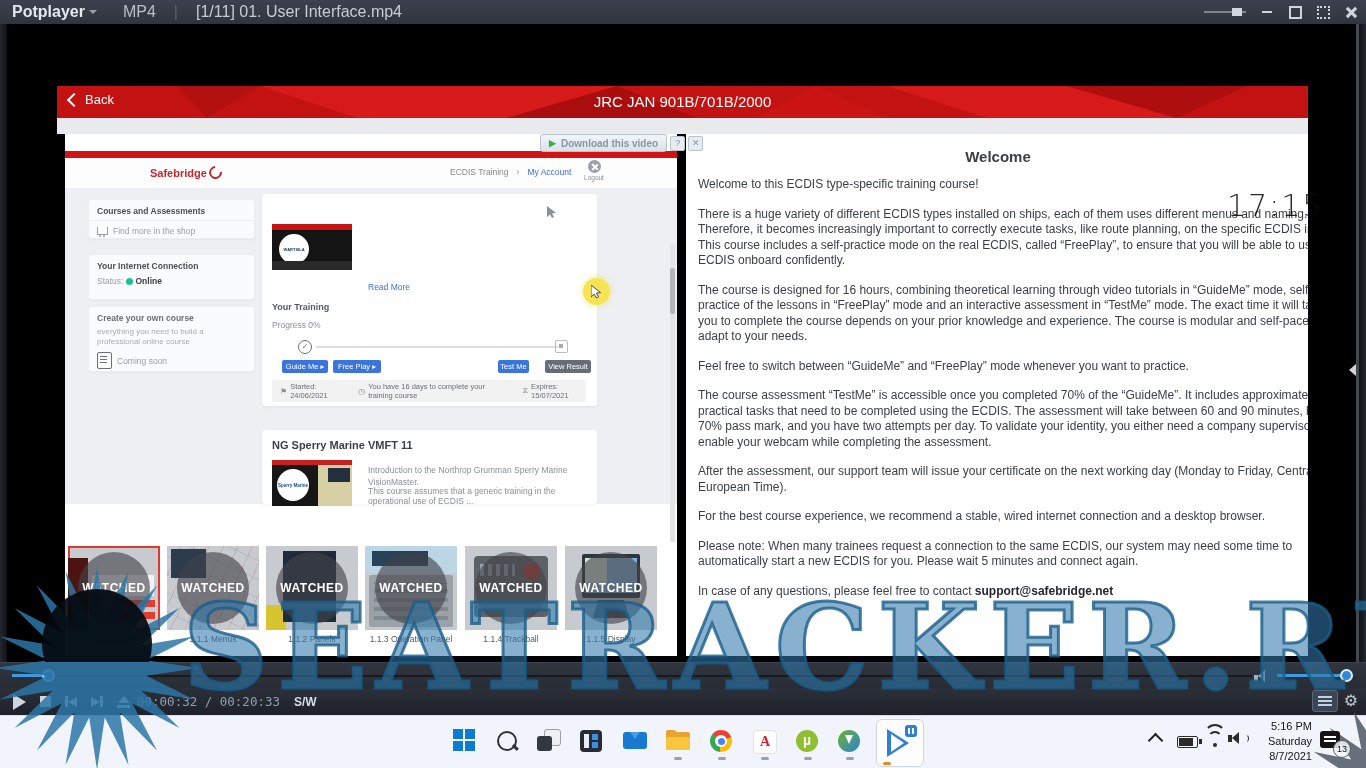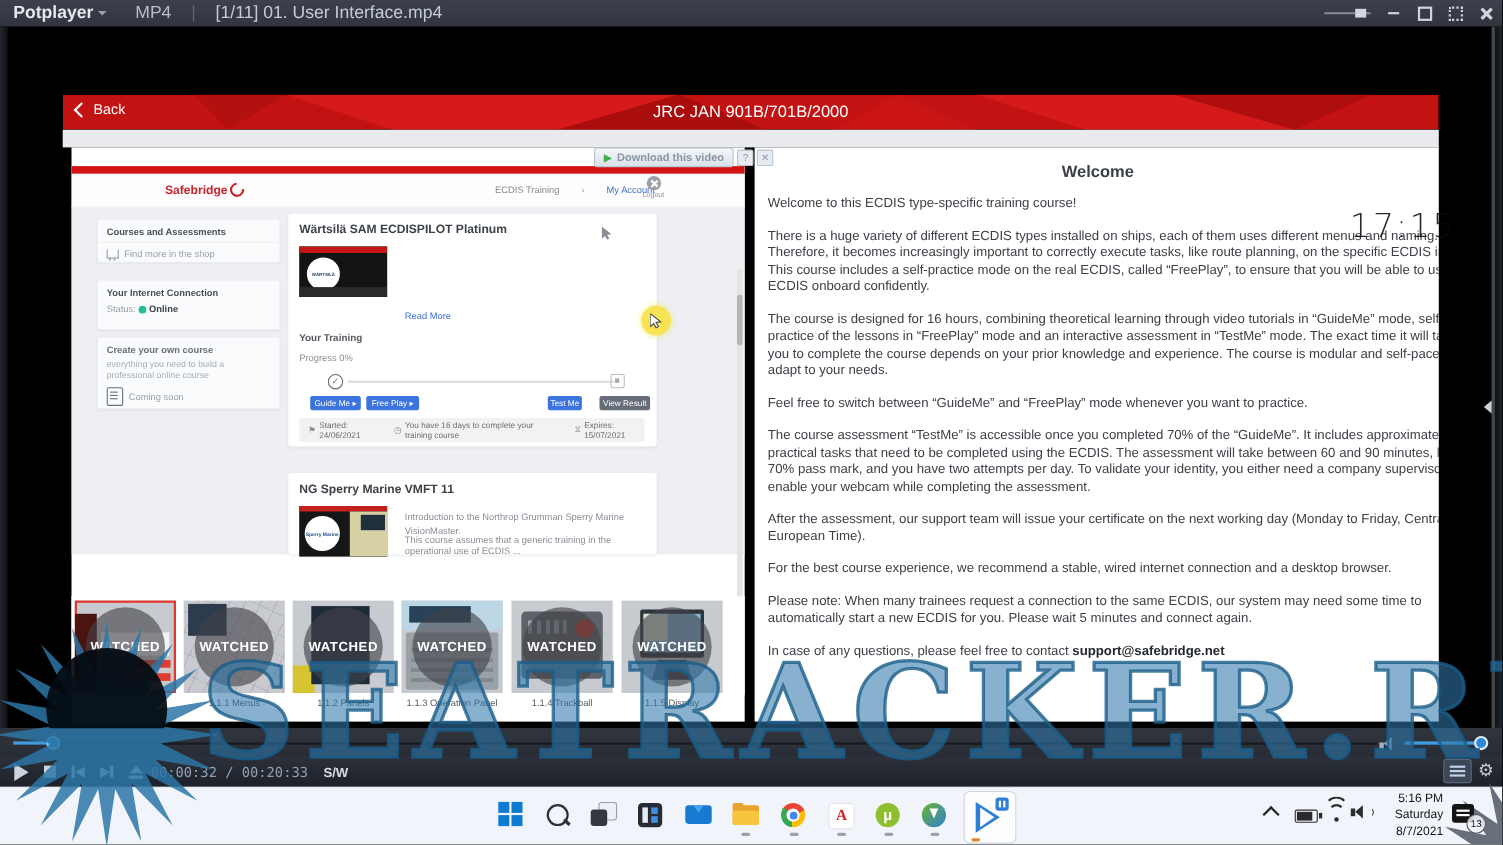--- a/index.html
+++ b/index.html
@@ -32,21 +32,21 @@
   .back-btn{position:absolute;left:12px;top:6px;display:flex;align-items:center;gap:6px;color:#fff;font-size:13px;z-index:3;}
   .back-chev{width:8px;height:8px;border-left:2.5px solid #fff;border-bottom:2.5px solid #fff;transform:rotate(45deg);}
   .rh-title{position:absolute;left:0;top:7px;width:100%;text-align:center;color:#fff;font-size:15px;z-index:3;}
   .white-band{position:absolute;left:0;top:56px;width:1251px;height:16px;background:#e9eaee;}
   
   .leftcol{position:absolute;left:8px;top:72px;width:612px;height:498px;background:#fff;overflow:hidden;}
   .site-redbar{position:absolute;left:0;top:17px;width:612px;height:7px;background:#d21414;}
   .site-head{position:absolute;left:0;top:24px;width:612px;height:30px;background:#fdfdfd;border-bottom:1px solid #ececec;padding-left:38px;}
   .sb-logo{position:absolute;left:85px;top:8px;color:#c9252c;font-size:11px;font-weight:bold;display:flex;gap:2px;align-items:center;}
   .sb-swoosh{width:9px;height:9px;border:2px solid #c9252c;border-radius:50%;border-top-color:transparent;transform:rotate(40deg);}
-  .sb-nav{position:absolute;left:385px;top:9px;font-size:8.5px;color:#888;display:flex;gap:20px;}
+  .sb-nav{position:absolute;left:385px;top:9px;font-size:8.5px;color:#888;display:flex;gap:8px;}
   .sb-nav .cur{color:#3f6fd8;}
   .sb-logout{position:absolute;left:512px;top:2px;width:34px;text-align:center;}
   .lg-circle{position:relative;width:13px;height:13px;border-radius:50%;background:#9aa0a6;margin:0 auto;}
   .lg-circle::before,.lg-circle::after{content:"";position:absolute;left:6px;top:3px;width:1.5px;height:8px;background:#fff;}
   .lg-circle::before{transform:rotate(45deg);}.lg-circle::after{transform:rotate(-45deg);}
   .lg-text{font-size:6.5px;color:#8a8f96;margin-top:1px;}
   .site-body{position:absolute;left:0;top:54px;width:612px;height:316px;background:#edeff3;}
   .scard{position:absolute;background:#fafbfc;border:1px solid #eceef1;border-radius:3px;box-shadow:0 1px 2px rgba(0,0,0,.04);}
   .sc-title{font-size:8.5px;font-weight:bold;color:#4a4f55;padding:6px 8px 4px;border-bottom:1px solid #f0f0f0;}
   .sc-row{display:flex;align-items:center;gap:5px;padding:5px 8px;font-size:8.5px;color:#9aa0a6;}
@@ -300,21 +300,20 @@
           <div class="scard" style="left:23px;top:118px;width:165px;height:64px;">
             <div class="sc-title" style="border:none;color:#6a7076;">Create your own course</div>
             <div style="padding:0 8px;font-size:8px;color:#a7adb3;line-height:10px;">everything you need to build a professional online course</div>
             <div class="sc-row">
               <span class="doc-ic"></span>
               <span>Coming soon</span>
             </div>
           </div>
 
           <div class="mcard" style="left:197px;top:6px;width:335px;height:212px;">
-            <div class="mc-title">Wärtsilä SAM ECDISPILOT Platinum</div>
             <svg style="position:absolute;right:40px;top:12px;" width="10" height="12">
                 <polygon points="0,0 0,11 3,8.5 5,12 7,11 5,7.5 9,7" fill="#8a8f96"></polygon>
               </svg>
             <div class="thumb1">
               <div class="tbar"></div>
               <div class="circ">WÄRTSILÄ</div>
               <div class="keys"></div>
             </div>
             <div class="readmore">Read More</div>
             <div class="mc-sub" style="top:108px;font-weight:bold;">Your Training</div>

